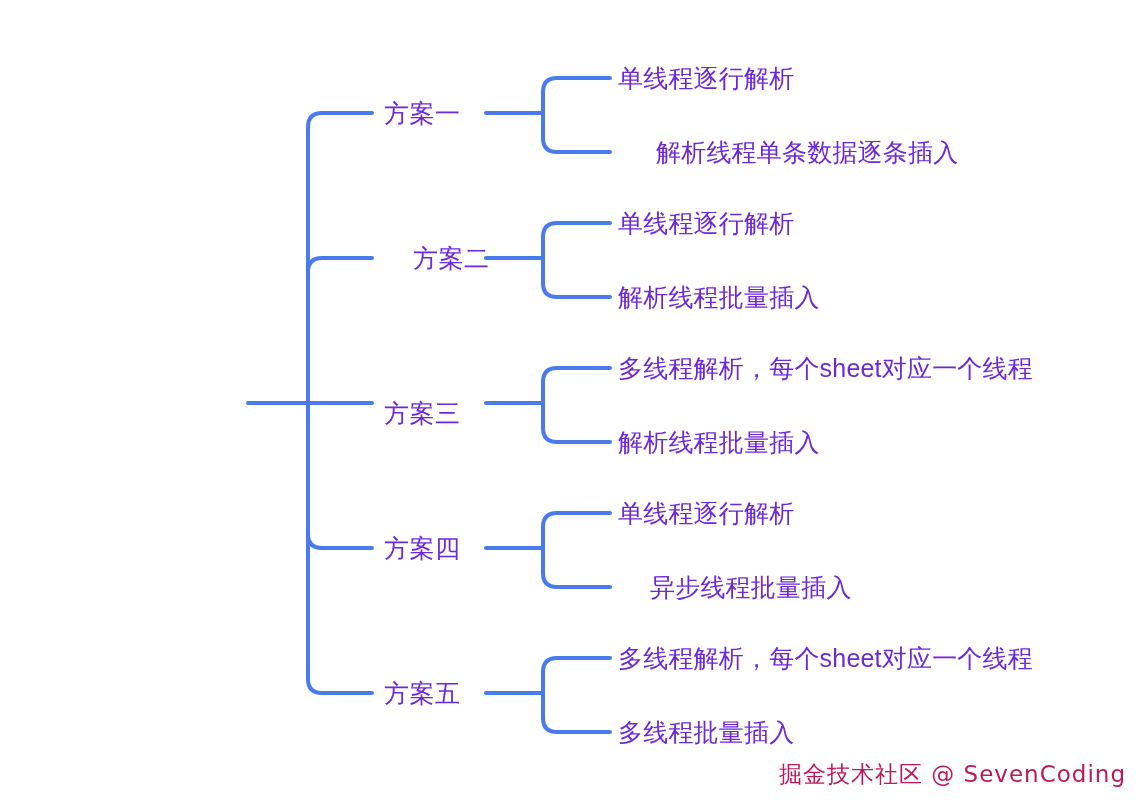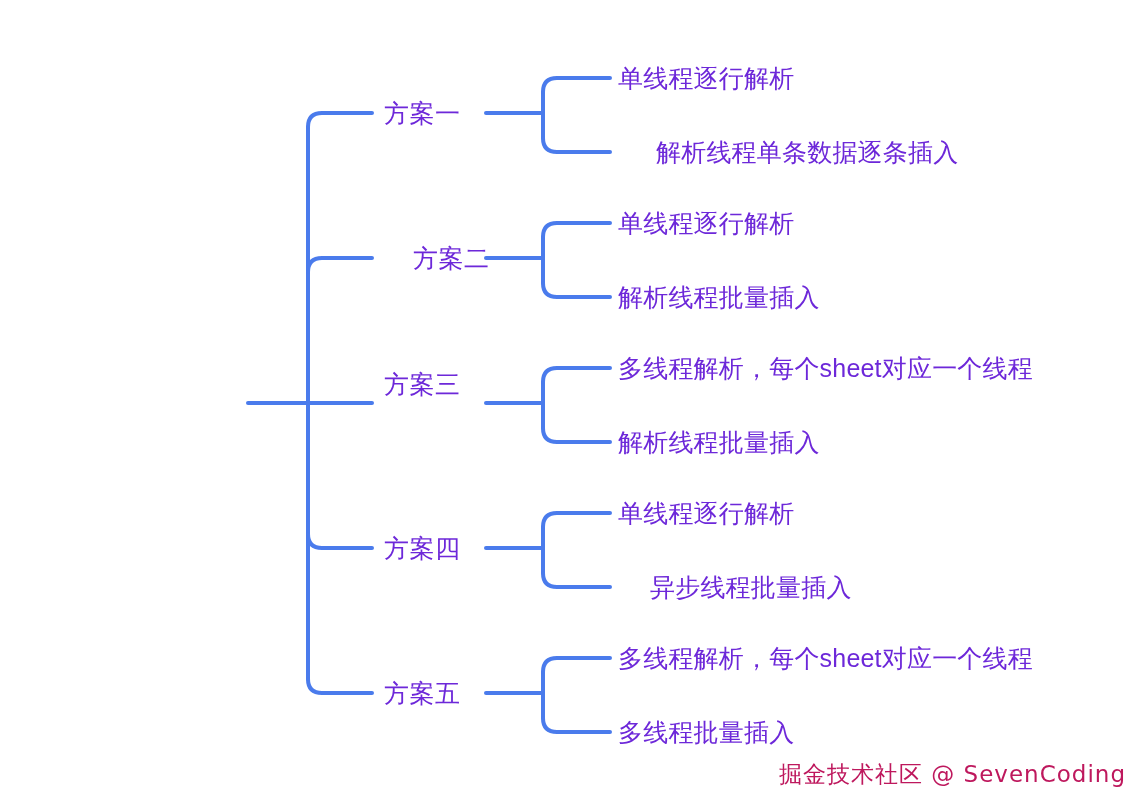--- a/index.html
+++ b/index.html
@@ -100,21 +100,21 @@
         <path d="M 543 672 L 543 718" stroke="#4a7bec"></path>
         <path d="M 543 672 Q 543 658 557 658 L 610 658" stroke="#4a7bec"></path>
         <path d="M 543 718 Q 543 732 557 732 L 610 732" stroke="#4a7bec"></path>
       </g>
   </svg>
 
 
   <div id="branch-layer">
       <div class="node-label branch-label" style="left: 384px; top: 113px;">方案一</div>
       <div class="node-label branch-label" style="left: 384px; top: 258px; margin-left: 29px;">方案二</div>
-      <div class="node-label branch-label" style="left: 384px; top: 384px;">方案三</div>
+      <div class="node-label branch-label" style="left: 384px; top: 413px;">方案三</div>
       <div class="node-label branch-label" style="left: 384px; top: 548px;">方案四</div>
       <div class="node-label branch-label" style="left: 384px; top: 693px;">方案五</div>
     </div>
   <div id="leaf-layer">
       <div class="node-label leaf-label" style="left: 618px; top: 78px;">单线程逐行解析</div>
       <div class="node-label leaf-label" style="left: 618px; top: 152px; margin-left: 38px;">解析线程单条数据逐条插入</div>
       <div class="node-label leaf-label" style="left: 618px; top: 223px;">单线程逐行解析</div>
       <div class="node-label leaf-label" style="left: 618px; top: 297px;">解析线程批量插入</div>
       <div class="node-label leaf-label" style="left: 618px; top: 368px;">多线程解析，每个sheet对应一个线程</div>
       <div class="node-label leaf-label" style="left: 618px; top: 442px;">解析线程批量插入</div>

